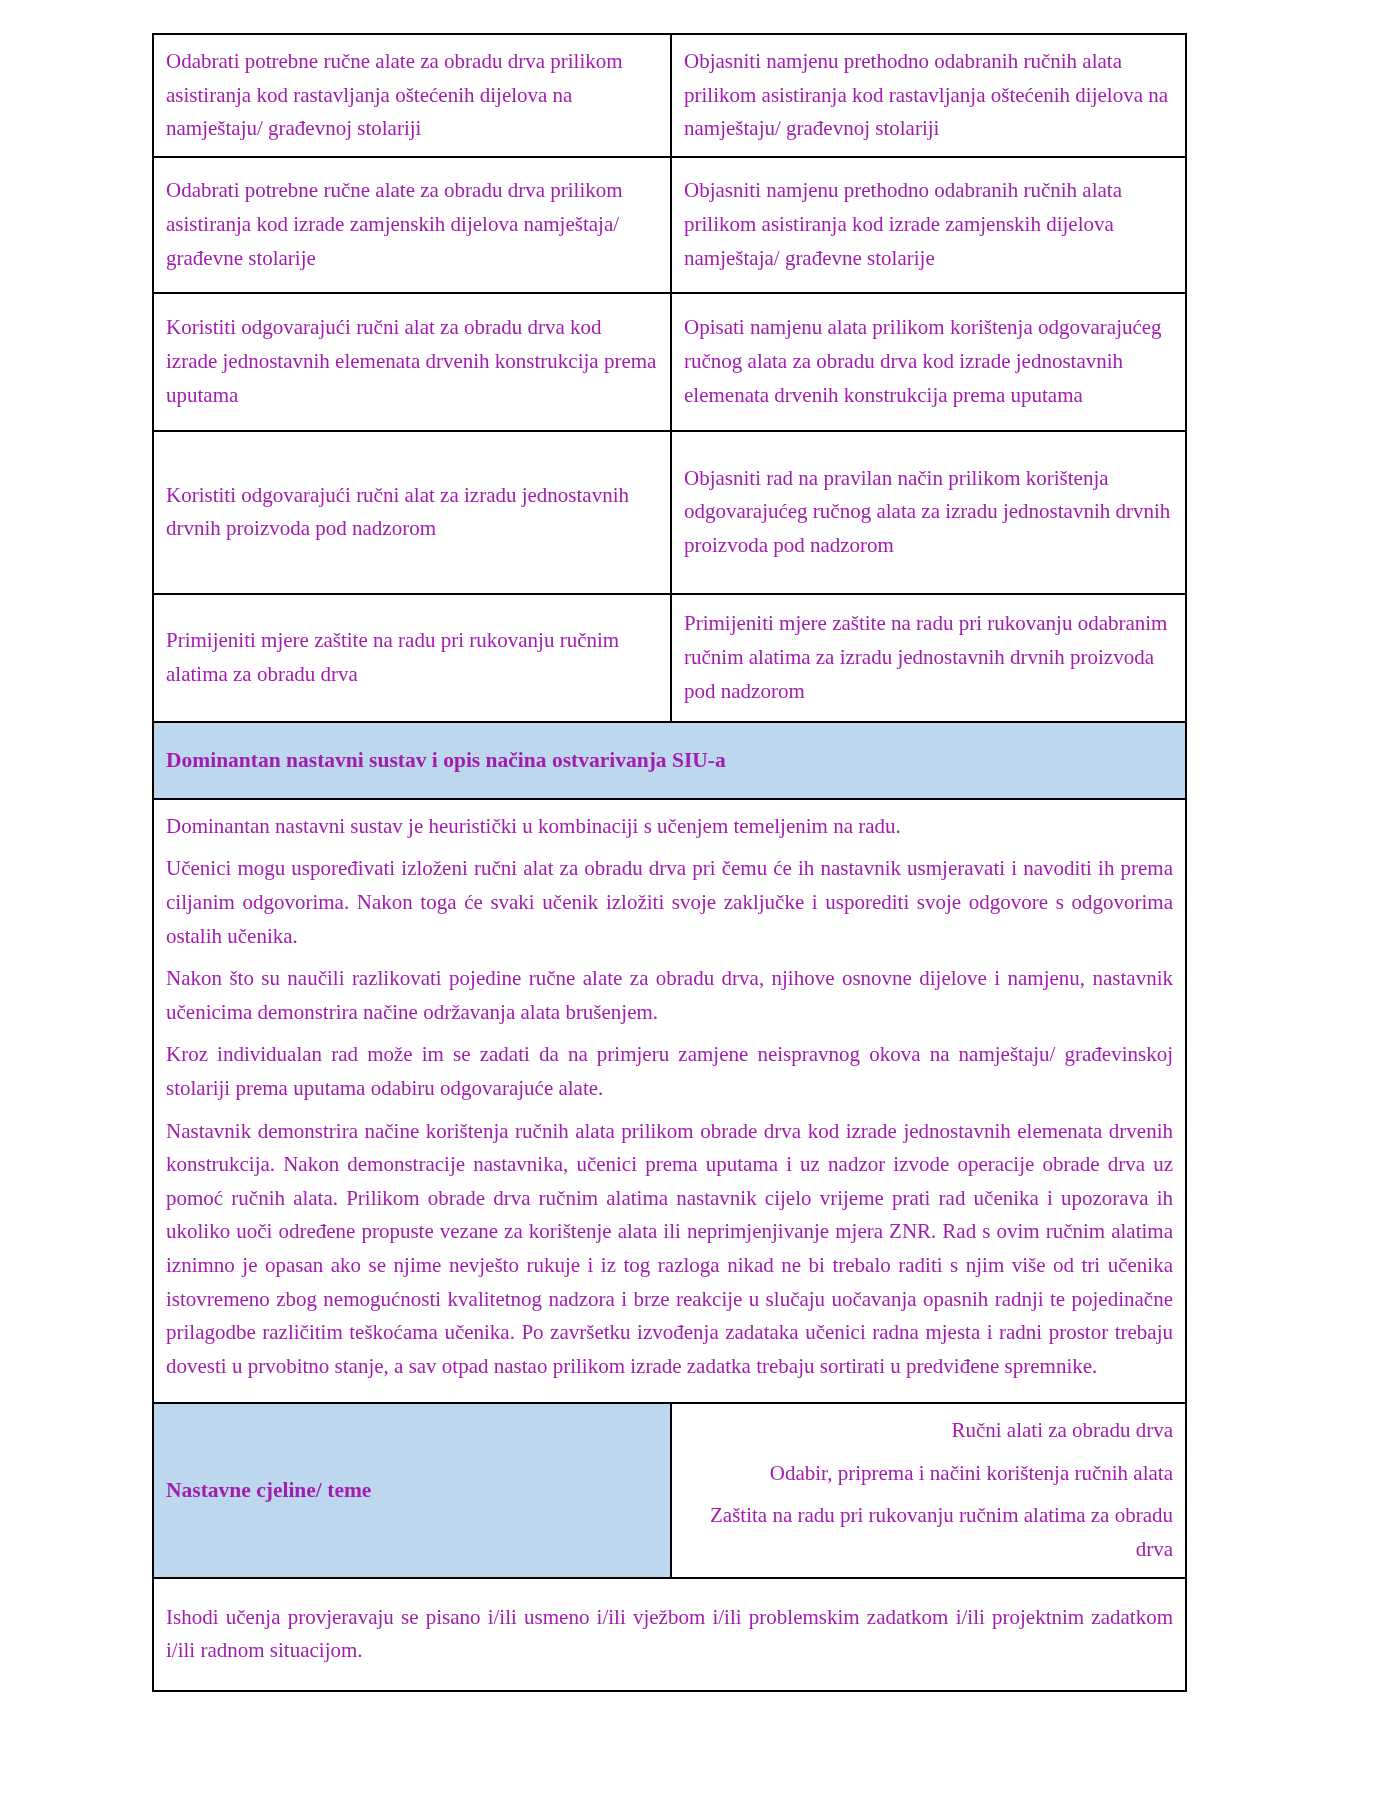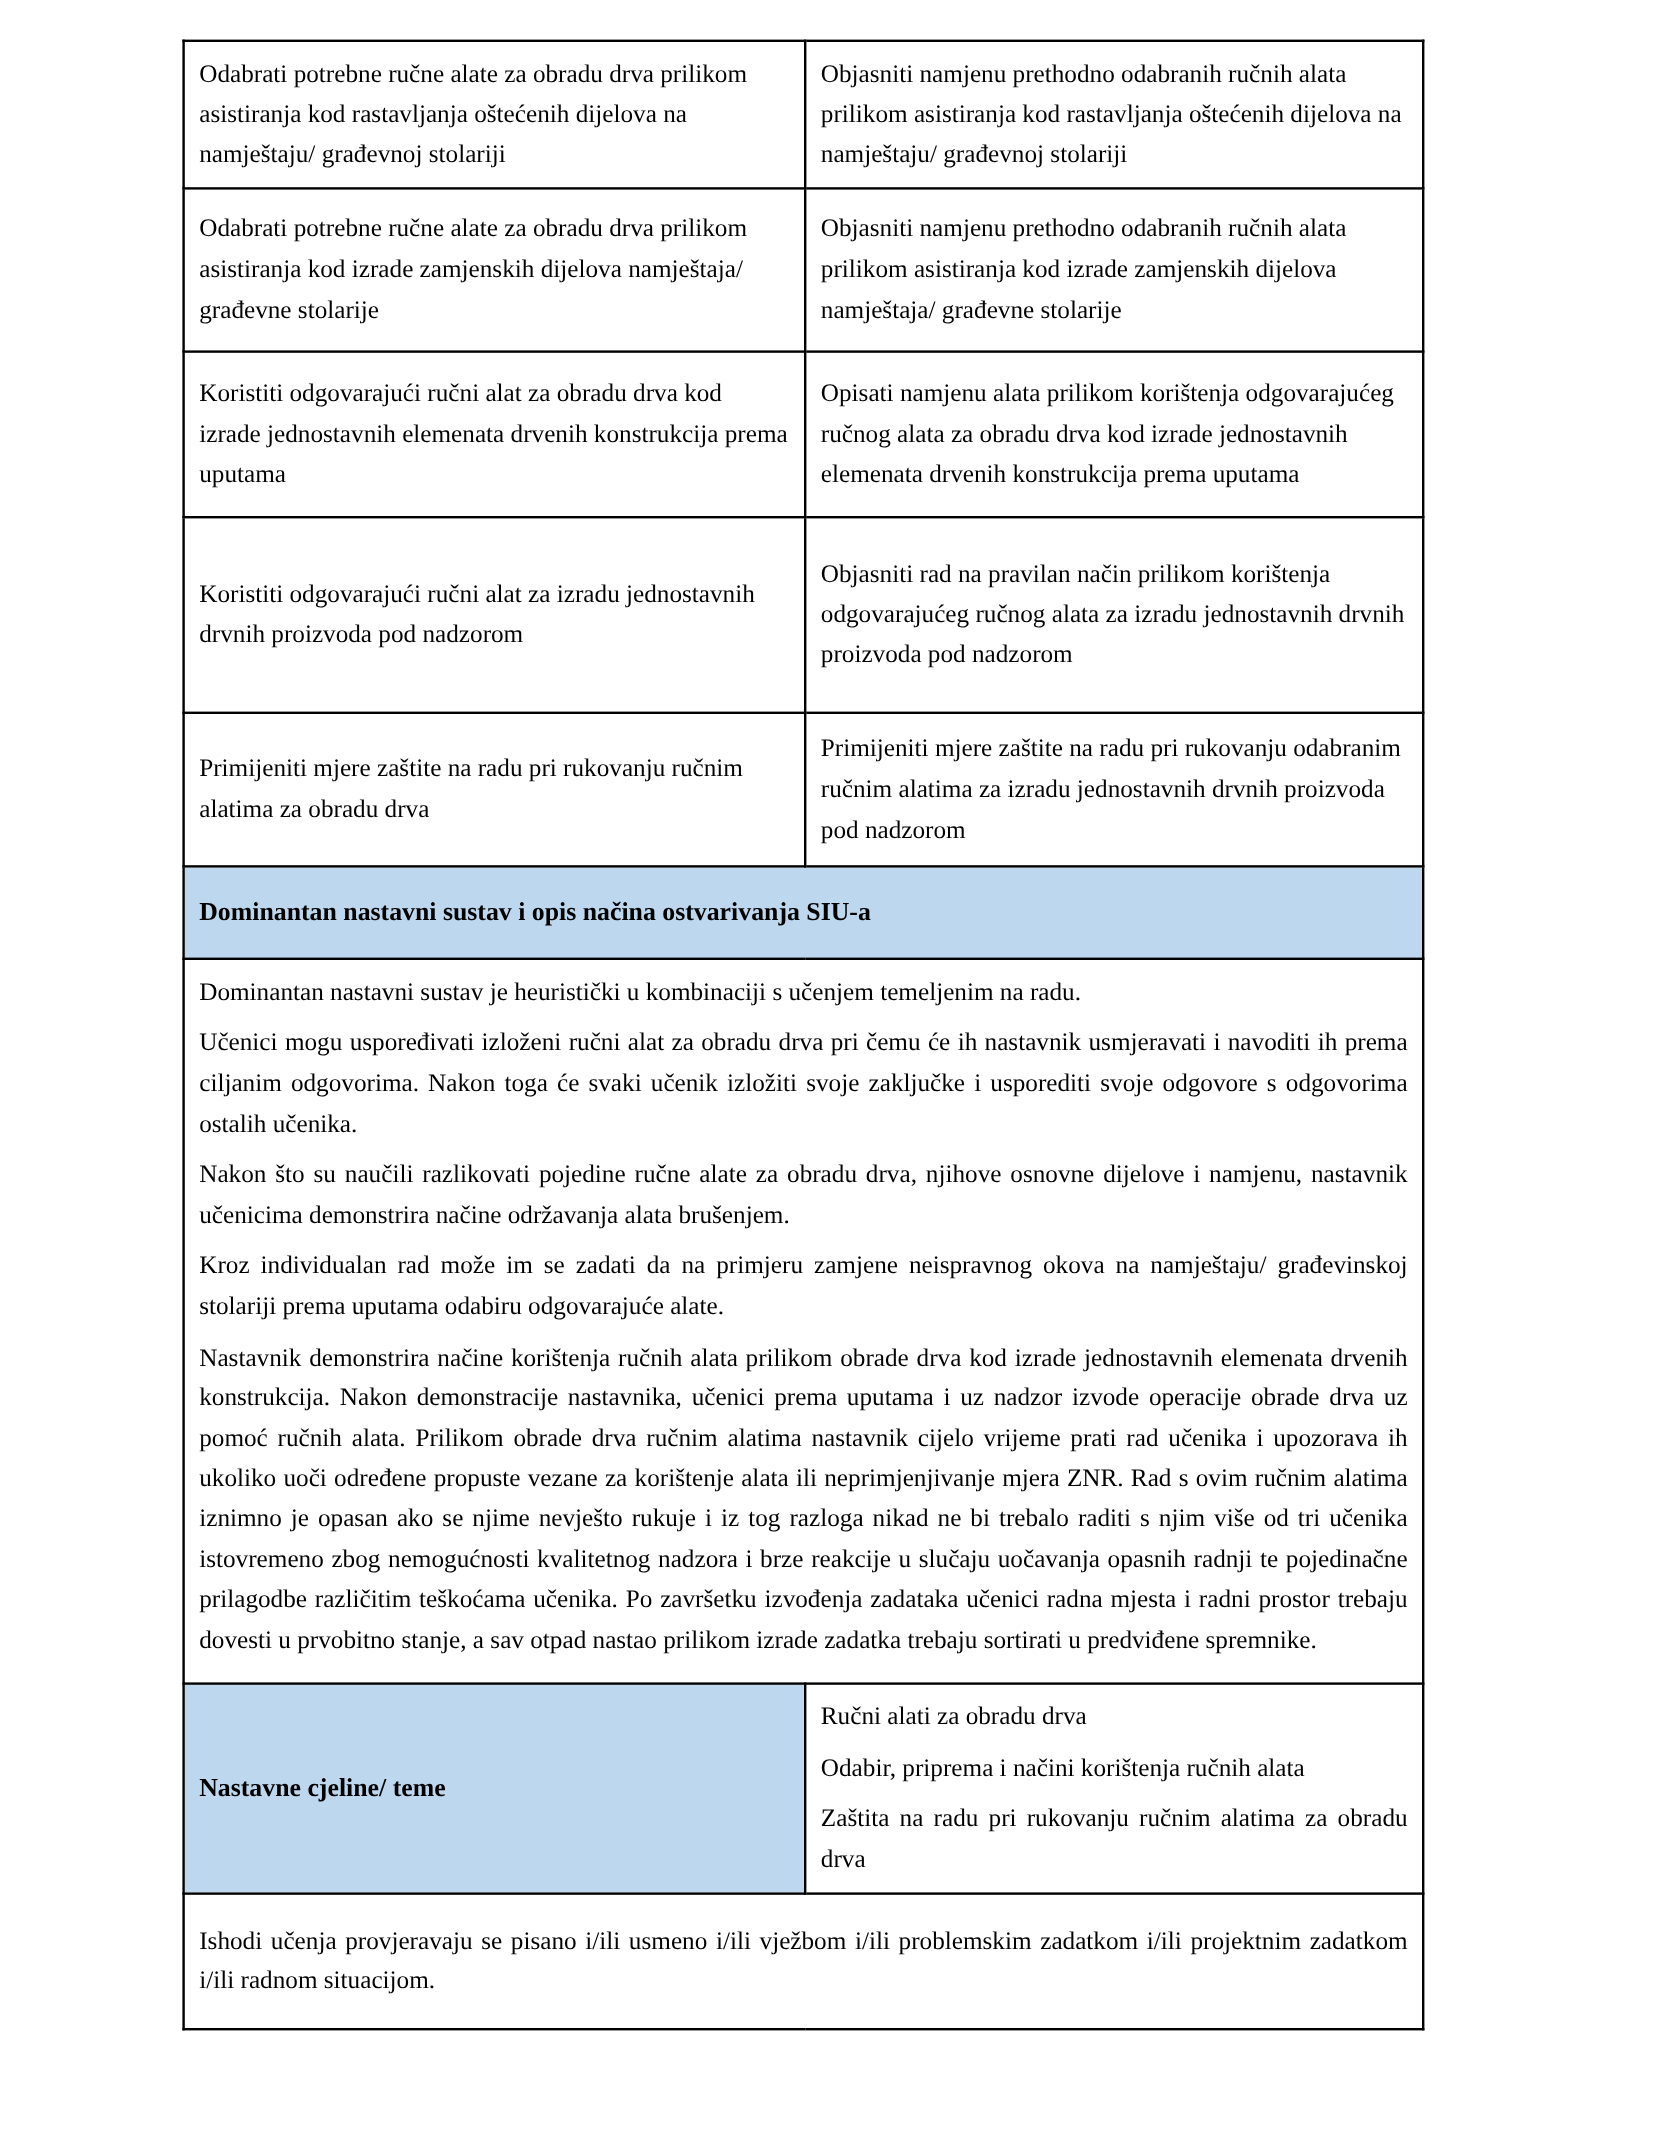--- a/index.html
+++ b/index.html
@@ -14,21 +14,21 @@
     background: #ffffff;
     overflow: hidden;
   }
   table.doc {
     border-collapse: collapse;
     table-layout: fixed;
     width: 1033px;
     margin: 33px 0 0 152px;
     font-family: "Liberation Serif", serif;
     font-size: 21px;
-    color: #000000;
+    color: #a21caf;
   }
   table.doc col.c1 { width: 518px; }
   table.doc col.c2 { width: 515px; }
   table.doc td {
     border: 2px solid #000000;
     vertical-align: middle;
     padding: 10px 12px;
     line-height: 1.6;
     overflow: hidden;
   }
@@ -48,21 +48,21 @@
     font-size: 21.5px;
     vertical-align: middle;
   }
   td.bodycell {
     vertical-align: top;
     padding: 14px 12px 10px 12px;
     text-align: justify;
   }
   td.bodycell p { margin: 0 0 9px 0; }
   td.units-content { vertical-align: middle; }
-  td.units-content p { margin: 0 0 9px 0; }
+  td.units-content p { margin: 0 0 9px 0; text-align: right; }
   td.units-content p:last-child { margin-bottom: 0; }
   .just { text-align: justify; }
   td.evalcell {
     vertical-align: top;
     padding-top: 14px;
     text-align: justify;
   }
   td.evalcell p { margin: 0; }
 </style>
 </head>

